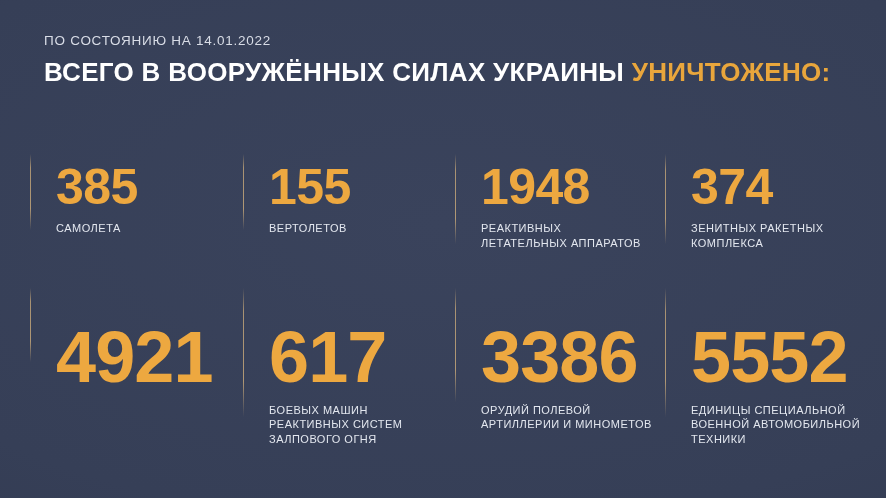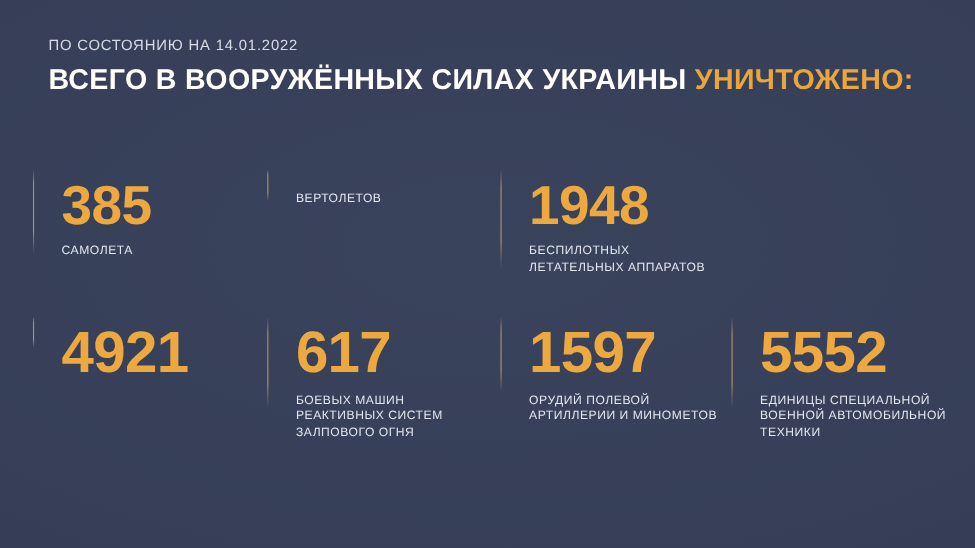--- a/index.html
+++ b/index.html
@@ -99,21 +99,22 @@
   }
 
   .value {
     font-size: 50px;
     line-height: 0.94;
     font-weight: 700;
     color: #eda840;
     letter-spacing: -0.012em;
   }
   .row-2 .value {
-    font-size: 53px;
+    font-size: 72px;
+    margin-top: 28px;
   }
 
   .label {
     margin-top: 10px;
     font-size: 11px;
     font-weight: 500;
     letter-spacing: 0.045em;
     line-height: 1.33;
     color: #e3e7ef;
     max-width: 180px;
@@ -137,41 +138,47 @@
   </div>
 
   <div class="grid">
 
     <div class="row row-1">
       <div class="cell c0">
         <div class="value">385</div>
         <div class="label">САМОЛЕТА</div>
       </div>
       <div class="cell c1">
+        <div class="value">155</div>
         <div class="label">ВЕРТОЛЕТОВ</div>
       </div>
       <div class="cell c2">
         <div class="value">1948</div>
-        <div class="label">БЕСПИЛОТНЫХ
+        <div class="label">РЕАКТИВНЫХ
 ЛЕТАТЕЛЬНЫХ АППАРАТОВ</div>
+      </div>
+      <div class="cell c3">
+        <div class="value">374</div>
+        <div class="label">ЗЕНИТНЫХ РАКЕТНЫХ
+КОМПЛЕКСА</div>
       </div>
     </div>
 
     <div class="row row-2">
       <div class="cell c0">
         <div class="value">4921</div>
       </div>
       <div class="cell c1">
         <div class="value">617</div>
         <div class="label">БОЕВЫХ МАШИН
 РЕАКТИВНЫХ СИСТЕМ
 ЗАЛПОВОГО ОГНЯ</div>
       </div>
       <div class="cell c2">
-        <div class="value">1597</div>
+        <div class="value">3386</div>
         <div class="label">ОРУДИЙ ПОЛЕВОЙ
 АРТИЛЛЕРИИ И МИНОМЕТОВ</div>
       </div>
       <div class="cell c3">
         <div class="value">5552</div>
         <div class="label">ЕДИНИЦЫ СПЕЦИАЛЬНОЙ
 ВОЕННОЙ АВТОМОБИЛЬНОЙ
 ТЕХНИКИ</div>
       </div>
     </div>

